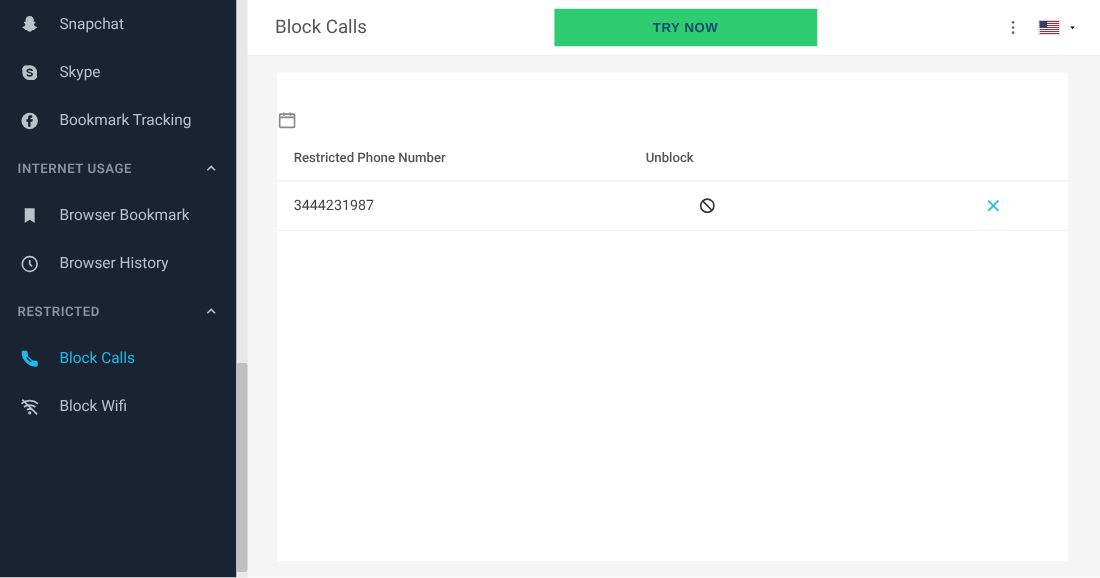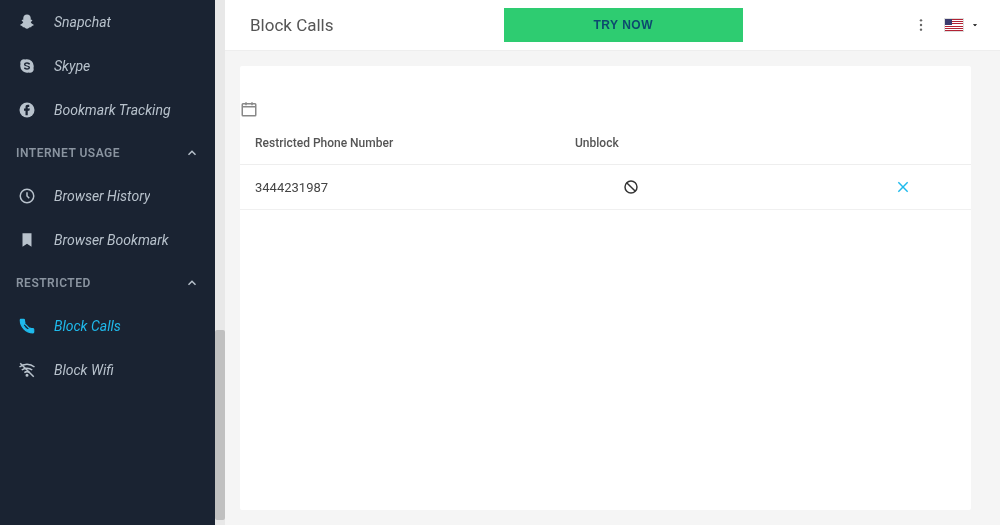--- a/index.html
+++ b/index.html
@@ -4,40 +4,40 @@
   <style>
     * { margin: 0; padding: 0; box-sizing: border-box; }
     body { font-family: -apple-system, BlinkMacSystemFont, 'Segoe UI', Roboto, sans-serif; width: 1000px; height: 525px; overflow: hidden; display: flex; background: #f5f5f5; }
     
     .sidebar { width: 215px; background: #1a2332; color: #b8c2cc; height: 525px; overflow-y: auto; flex-shrink: 0; }
     .sidebar::-webkit-scrollbar { width: 0; }
     
     .sidebar-item { display: flex; align-items: center; padding: 10px 15px; cursor: pointer; font-size: 14px; }
     .sidebar-item.active { color: #1fbaec; }
     .sidebar-item .icon { width: 24px; height: 24px; display: flex; align-items: center; justify-content: center; margin-right: 15px; flex-shrink: 0; }
-    .sidebar-item .label { white-space: nowrap; overflow: hidden; text-overflow: ellipsis; font-style: italic; }
+    .sidebar-item .label { white-space: nowrap; overflow: hidden; text-overflow: ellipsis; }
     
     .sidebar-section { display: flex; align-items: center; justify-content: space-between; padding: 14px 16px; font-size: 12px; font-weight: 600; letter-spacing: 0.5px; color: #8a94a0; cursor: pointer; }
     .sidebar-section .chevron { color: #b8c2cc; }
     
     .main { flex: 1; display: flex; flex-direction: column; position: relative; }
     
     .scrollbar-track { position: absolute; left: 0; top: 0; width: 10px; height: 100%; background: #e8e8e8; }
     .scrollbar-thumb { position: absolute; left: 0; top: 330px; width: 10px; height: 190px; background: #c0c0c0; border-radius: 2px; }
     
     .header { background: #fff; display: flex; align-items: center; padding: 8px 20px 8px 25px; border-bottom: 1px solid #eee; margin-left: 10px; }
     .page-title { font-size: 17px; color: #555; flex: 0 0 auto; margin-right: auto; }
     .try-now-btn { background: #2ecc71; color: #0c4a6e; border: none; padding: 10px 90px; font-size: 12px; font-weight: 700; letter-spacing: 0.5px; cursor: pointer; margin-right: auto; }
     .header-actions { display: flex; align-items: center; gap: 15px; }
     .more-icon { color: #666; cursor: pointer; }
     .flag-dropdown { display: flex; align-items: center; gap: 6px; cursor: pointer; }
     .flag { width: 20px; height: 14px; background: linear-gradient(to bottom, #b22234 7%, #fff 7%, #fff 15%, #b22234 15%, #b22234 23%, #fff 23%, #fff 31%, #b22234 31%, #b22234 38%, #fff 38%, #fff 46%, #b22234 46%, #b22234 54%, #fff 54%, #fff 62%, #b22234 62%, #b22234 69%, #fff 69%, #fff 77%, #b22234 77%, #b22234 85%, #fff 85%, #fff 92%, #b22234 92%); position: relative; border: 1px solid #ddd; }
     .flag::before { content: ''; position: absolute; top: 0; left: 0; width: 40%; height: 54%; background: #3c3b6e; }
     
-    .content { flex: 1; padding: 15px 29px 15px 25px; }
+    .content { flex: 1; padding: 15px 29px 15px 25px; margin-left: 12px; }
     .card { background: #fff; border-radius: 2px; height: 100%; padding: 15px 0 0 0; }
     .calendar-icon { margin-left: 15px; color: #888; cursor: pointer; }
     
     .table-header { display: flex; padding: 18px 15px 14px 15px; font-size: 12px; color: #555; font-weight: 500; border-bottom: 1px solid #eee; }
     .col-number { flex: 0 0 320px; }
     .col-applied { flex: 1; }
     .col-unblock { flex: 0 0 60px; text-align: left; }
     
     .table-row { display: flex; align-items: center; padding: 14px 15px; font-size: 13px; color: #444; border-bottom: 1px solid #f0f0f0; gap: 48px; }
     .applied-icon { color: #333; }
@@ -79,34 +79,34 @@
     <span>INTERNET USAGE</span>
     <span class="chevron">
       <svg width="14" height="14" viewBox="0 0 24 24" fill="none" stroke="currentColor" stroke-width="2.5">
           <path d="M6 15l6-6 6 6"></path>
         </svg>
     </span>
   </div>
 
   <div class="sidebar-item">
     <span class="icon">
+      <svg width="18" height="18" viewBox="0 0 24 24" fill="currentColor">
+          <path d="M6 3h12v18l-6-4-6 4V3z"></path>
+        </svg>
+    </span>
+    <span class="label">Browser Bookmark</span>
+  </div>
+  <div class="sidebar-item">
+    <span class="icon">
       <svg width="18" height="18" viewBox="0 0 24 24" fill="none" stroke="currentColor" stroke-width="2">
           <circle cx="12" cy="12" r="9"></circle>
           <path d="M12 7v5l3 3"></path>
         </svg>
     </span>
     <span class="label">Browser History</span>
-  </div>
-  <div class="sidebar-item">
-    <span class="icon">
-      <svg width="18" height="18" viewBox="0 0 24 24" fill="currentColor">
-          <path d="M6 3h12v18l-6-4-6 4V3z"></path>
-        </svg>
-    </span>
-    <span class="label">Browser Bookmark</span>
   </div>
 
   <div class="sidebar-section">
     <span>RESTRICTED</span>
     <span class="chevron">
       <svg width="14" height="14" viewBox="0 0 24 24" fill="none" stroke="currentColor" stroke-width="2.5">
           <path d="M6 15l6-6 6 6"></path>
         </svg>
     </span>
   </div>

